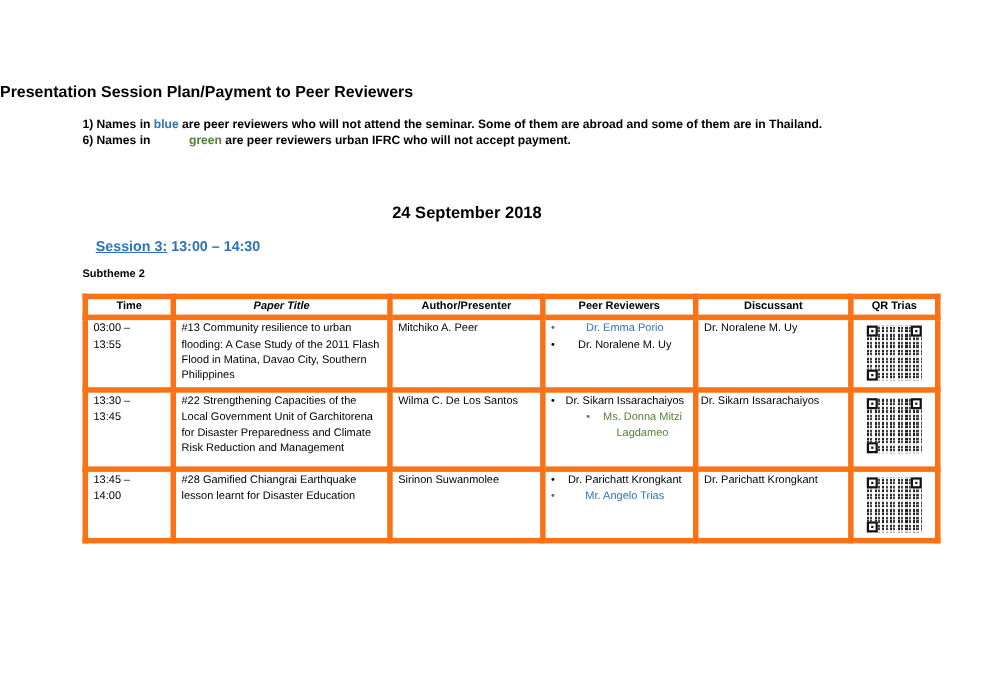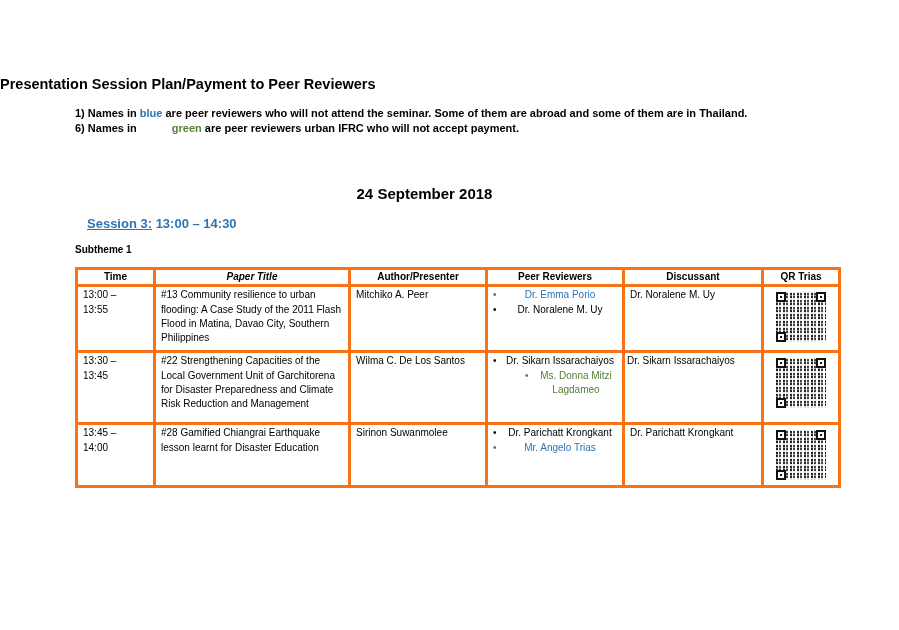--- a/index.html
+++ b/index.html
@@ -11,21 +11,21 @@
   .remarks .hd { text-decoration: underline; }
   .blue { color: #2e74b5; }
   .green { color: #538135; margin-left: 32px; }
   .date { position: absolute; left: 16px; width: 817px; top: 185px; text-align: center;
           font-size: 15px; font-weight: bold; }
   .session { position: absolute; left: 75px; top: 216px; font-size: 13px; font-weight: bold; color: #2e74b5; margin-left: 12px; }
   .session .lbl { text-decoration: underline; }
   .subtheme { position: absolute; left: 75px; top: 244px; font-size: 10px; font-weight: bold; }
   table.plan { position: absolute; left: 75px; top: 267px; border-collapse: collapse;
                font-size: 10px; line-height: 14.3px; }
-  table.plan th, table.plan td { border: 3px solid #f97316; vertical-align: top; padding: 1px 5px; }
+  table.plan th, table.plan td { border: 5px solid #f97316; vertical-align: top; padding: 1px 5px; }
   table.plan th { font-weight: bold; text-align: center; padding: 0 5px; height: 13px; font-size: 10px; }
   table.plan td.qr { text-align: center; padding: 5px 4px; }
   .c-time { width: 65px; }
   .c-title { width: 182px; font-style: italic; }
   .c-author { width: 124px; }
   .c-rev { width: 124px; }
   .c-disc { width: 126px; }
   .c-qr { width: 64px; }
   ul.revs { list-style: none; margin: 0; padding: 0; text-align: center; }
   ul.revs li { position: relative; padding-left: 10px; }
@@ -49,37 +49,37 @@
 
 <div class="remarks">
   <div><span>1) Names in </span><span class="blue">blue</span><span> are peer reviewers who will not attend the seminar. Some of them are abroad and some of them are in Thailand.</span></div>
   <div><span>6) Names in </span><span class="green">green</span><span> are peer reviewers urban IFRC who will not accept payment.</span></div>
 </div>
 
 <div class="date">24 September 2018</div>
 
 <div class="session"><span class="lbl">Session 3:</span><span> 13:00 – 14:30</span></div>
 
-<div class="subtheme">Subtheme 1</div>
+<div class="subtheme">Subtheme 2</div>
 
 <table class="plan">
   <thead>
     <tr>
       <th class="c-time">Time</th>
       <th class="c-title">Paper Title</th>
       <th class="c-author">Author/Presenter</th>
       <th class="c-rev">Peer Reviewers</th>
       <th class="c-disc">Discussant</th>
       <th class="c-qr">QR Trias</th>
     </tr>
   </thead>
   <tbody>
     <tr style="height:66px">
       <td>
-          <div>13:00 –</div>
+          <div>03:00 –</div>
           <div>13:55</div>
         </td>
       <td>#13 Community resilience to urban flooding: A Case Study of the 2011 Flash Flood in Matina, Davao City, Southern Philippines</td>
       <td>Mitchiko A. Peer</td>
       <td>
         <ul class="revs">
           <li class="blue">Dr. Emma Porio</li>
           <li>Dr. Noralene M. Uy</li>
         </ul>
       </td>

